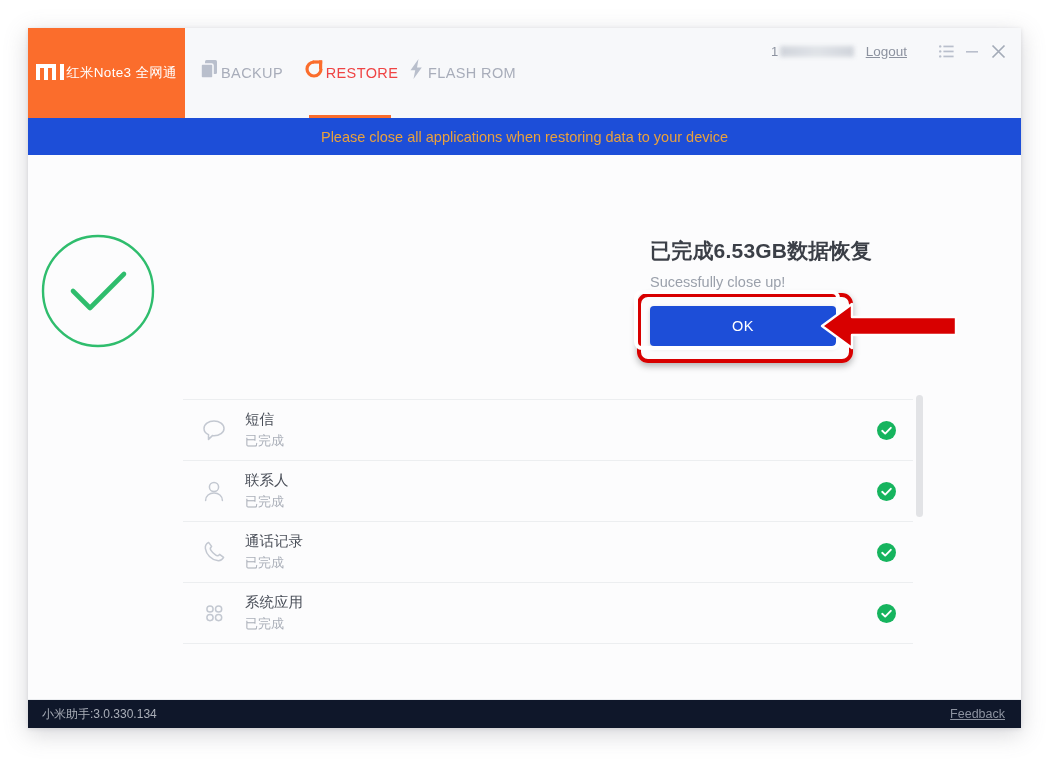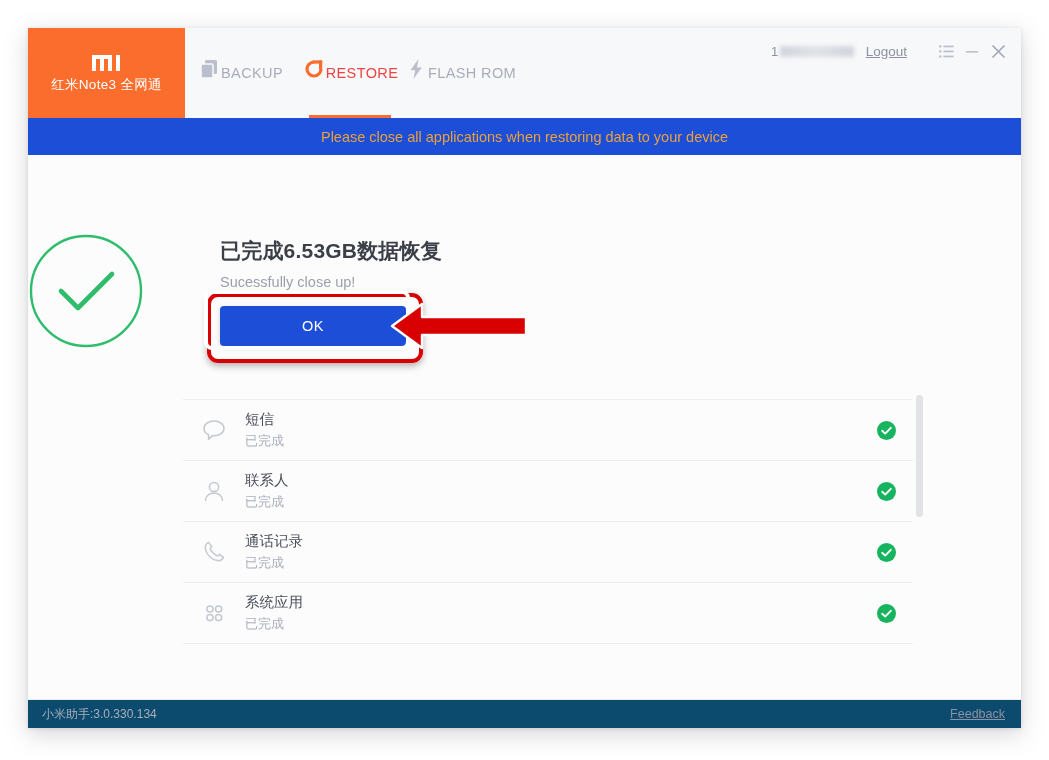--- a/index.html
+++ b/index.html
@@ -25,21 +25,21 @@
   .header {
     position: absolute; left: 0; top: 0;
     width: 993px; height: 90px;
     background: #f7f8fa;
     border-bottom: 1px solid #eceef1;
   }
   .brand {
     position: absolute; left: 0; top: 0;
     width: 157px; height: 90px;
     background: #fb6d2c;
-    display: flex; flex-direction: column;
+    display: flex; flex-direction: row;
     align-items: center; justify-content: center;
     color: #ffffff;
   }
   .brand-logo { margin-bottom: 3px; line-height: 0; }
   .brand-name {
     font-size: 13.5px; letter-spacing: .3px; white-space: nowrap;
   }
 
   .tabs { position: absolute; left: 157px; top: 0; height: 90px; display: flex; }
   .tab {
@@ -94,22 +94,22 @@
 
   
   .body-area {
     position: absolute; left: 0; top: 127px;
     width: 993px; height: 545px;
     background: #fcfcfd;
   }
 
   
   .success-row {
-    position: absolute; left: 0; top: 78px; width: 910px;
-    display: flex; justify-content: flex-start; align-items: center;
+    position: absolute; left: 12px; top: 78px; width: 910px;
+    display: flex; justify-content: space-between; align-items: center;
   }
   .check-circle { width: 116px; height: 116px; line-height: 0; }
   .success-text { margin-left: 76px; width: 300px; }
   .success-title {
     font-size: 21px; color: #3b3f47; font-weight: bold; letter-spacing: .2px;
     margin-bottom: 9px; white-space: nowrap;
   }
   .success-sub { font-size: 14.5px; color: #9aa0ab; margin-bottom: 16px; }
 
   
@@ -174,21 +174,21 @@
     position: absolute; left: 0; top: 0;
     width: 7px; height: 122px;
     background: #e2e3e6; border-radius: 4px;
     cursor: pointer;
   }
 
   
   .footer {
     position: absolute; left: 0; bottom: 0;
     width: 993px; height: 28px;
-    background: #0c4a6e;
+    background: #0f172a;
     border-top: 1px solid #ebedf0;
     display: flex; align-items: center;
   }
   .footer-version {
     position: absolute; left: 14px;
     font-size: 12px; color: #a9aeb8;
   }
   .footer-feedback {
     position: absolute; right: 16px;
     font-size: 12.5px; color: #8c929f; text-decoration: underline; cursor: pointer;

